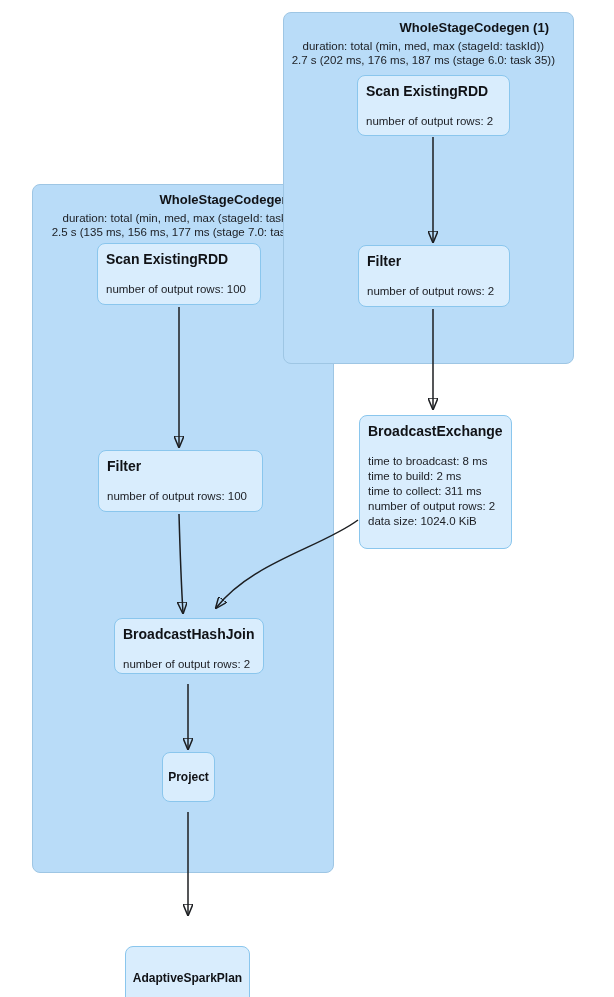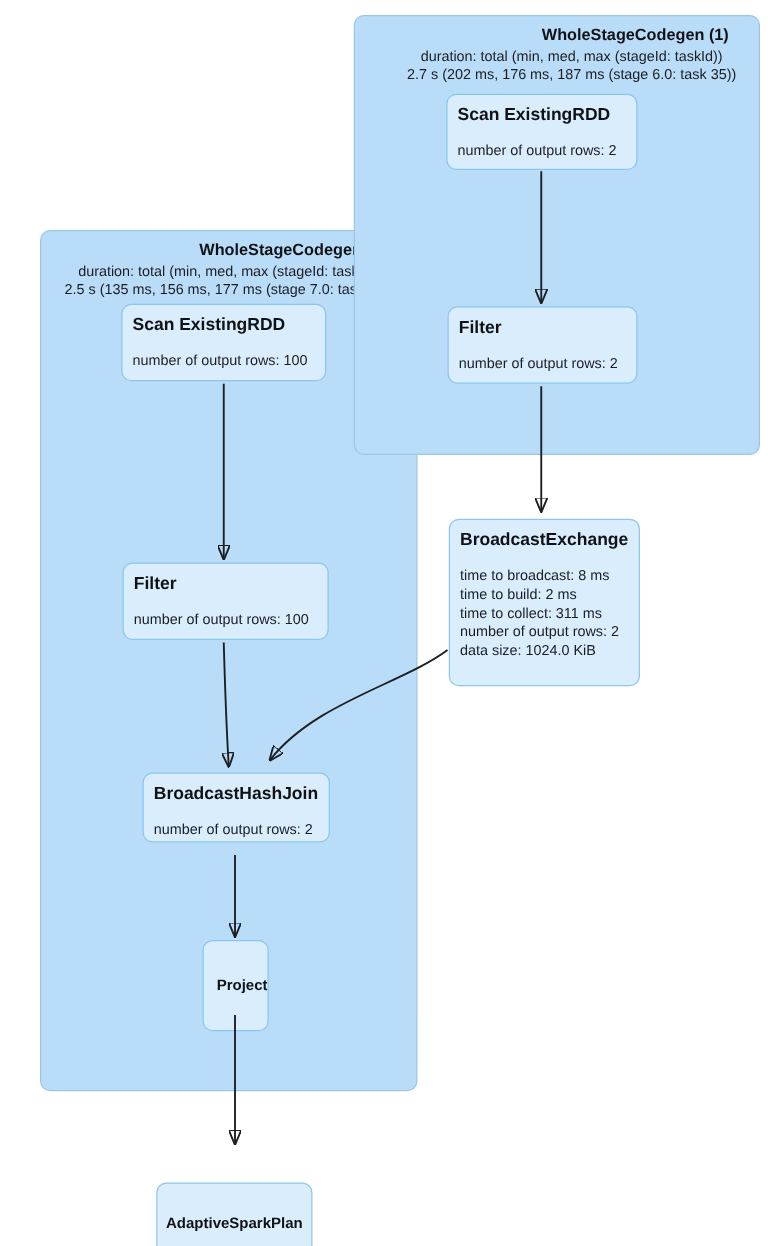--- a/index.html
+++ b/index.html
@@ -5,21 +5,21 @@
   html,body { margin:0; padding:0; background:#ffffff; }
   #canvas {
     position:relative; width:614px; height:997px; background:#ffffff;
     font-family:"Liberation Sans", sans-serif; color:#16181c; overflow:hidden;
   }
   .cluster {
     position:absolute; background:var(--cluster-fill,#b9dcf8);
     border:1px solid var(--cluster-border,#9ec6e4); border-radius:8px;
     box-sizing:border-box;
   }
-  #c-wsc1 { left:283px; top:12px;  width:325px; height:352px; }
+  #c-wsc1 { left:283px; top:12px;  width:291px; height:352px; }
   #c-wsc2 { left:32px;  top:184px; width:302px; height:689px; }
   .ct {
     position:absolute; top:7px; right:24px; font-size:13px; font-weight:bold;
     white-space:nowrap; color:#101216;
   }
   .cd {
     position:absolute; top:26px; right:18px; text-align:center;
     font-size:11.5px; line-height:14px; white-space:nowrap; color:#1b1d22;
   }
   .node {
@@ -30,21 +30,21 @@
   }
   .node .nt { font-size:14px; font-weight:bold; margin-bottom:15px; color:#101216; }
   .node.center { display:flex; align-items:center; justify-content:center; padding:0; }
   .node.center .nt { margin:0; font-size:12px; }
   #n-scan1   { left:357px; top:75px;  width:153px; height:61px; }
   #n-filter1 { left:358px; top:245px; width:152px; height:62px; }
   #n-bx      { left:359px; top:415px; width:153px; height:134px; }
   #n-scan2   { left:97px;  top:243px; width:164px; height:62px; }
   #n-filter2 { left:98px;  top:450px; width:165px; height:62px; }
   #n-bhj     { left:114px; top:618px; width:150px; height:56px; }
-  #n-project { left:162px; top:752px; width:53px;  height:73px;justify-content:flex-end; }
+  #n-project { left:162px; top:752px; width:53px;  height:50px; }
   #n-asp     { left:125px; top:918px; width:125px; height:64px;margin-top:28px; }
   #edges { position:absolute; left:0; top:0; z-index:10; pointer-events:none; }
   #edges path { stroke:var(--edge-color,#1c1e21); stroke-width:1.5; fill:none; }
 </style>
 </head>
 <body>
 
 <div id="canvas">
 
   <div class="cluster" id="c-wsc2">

